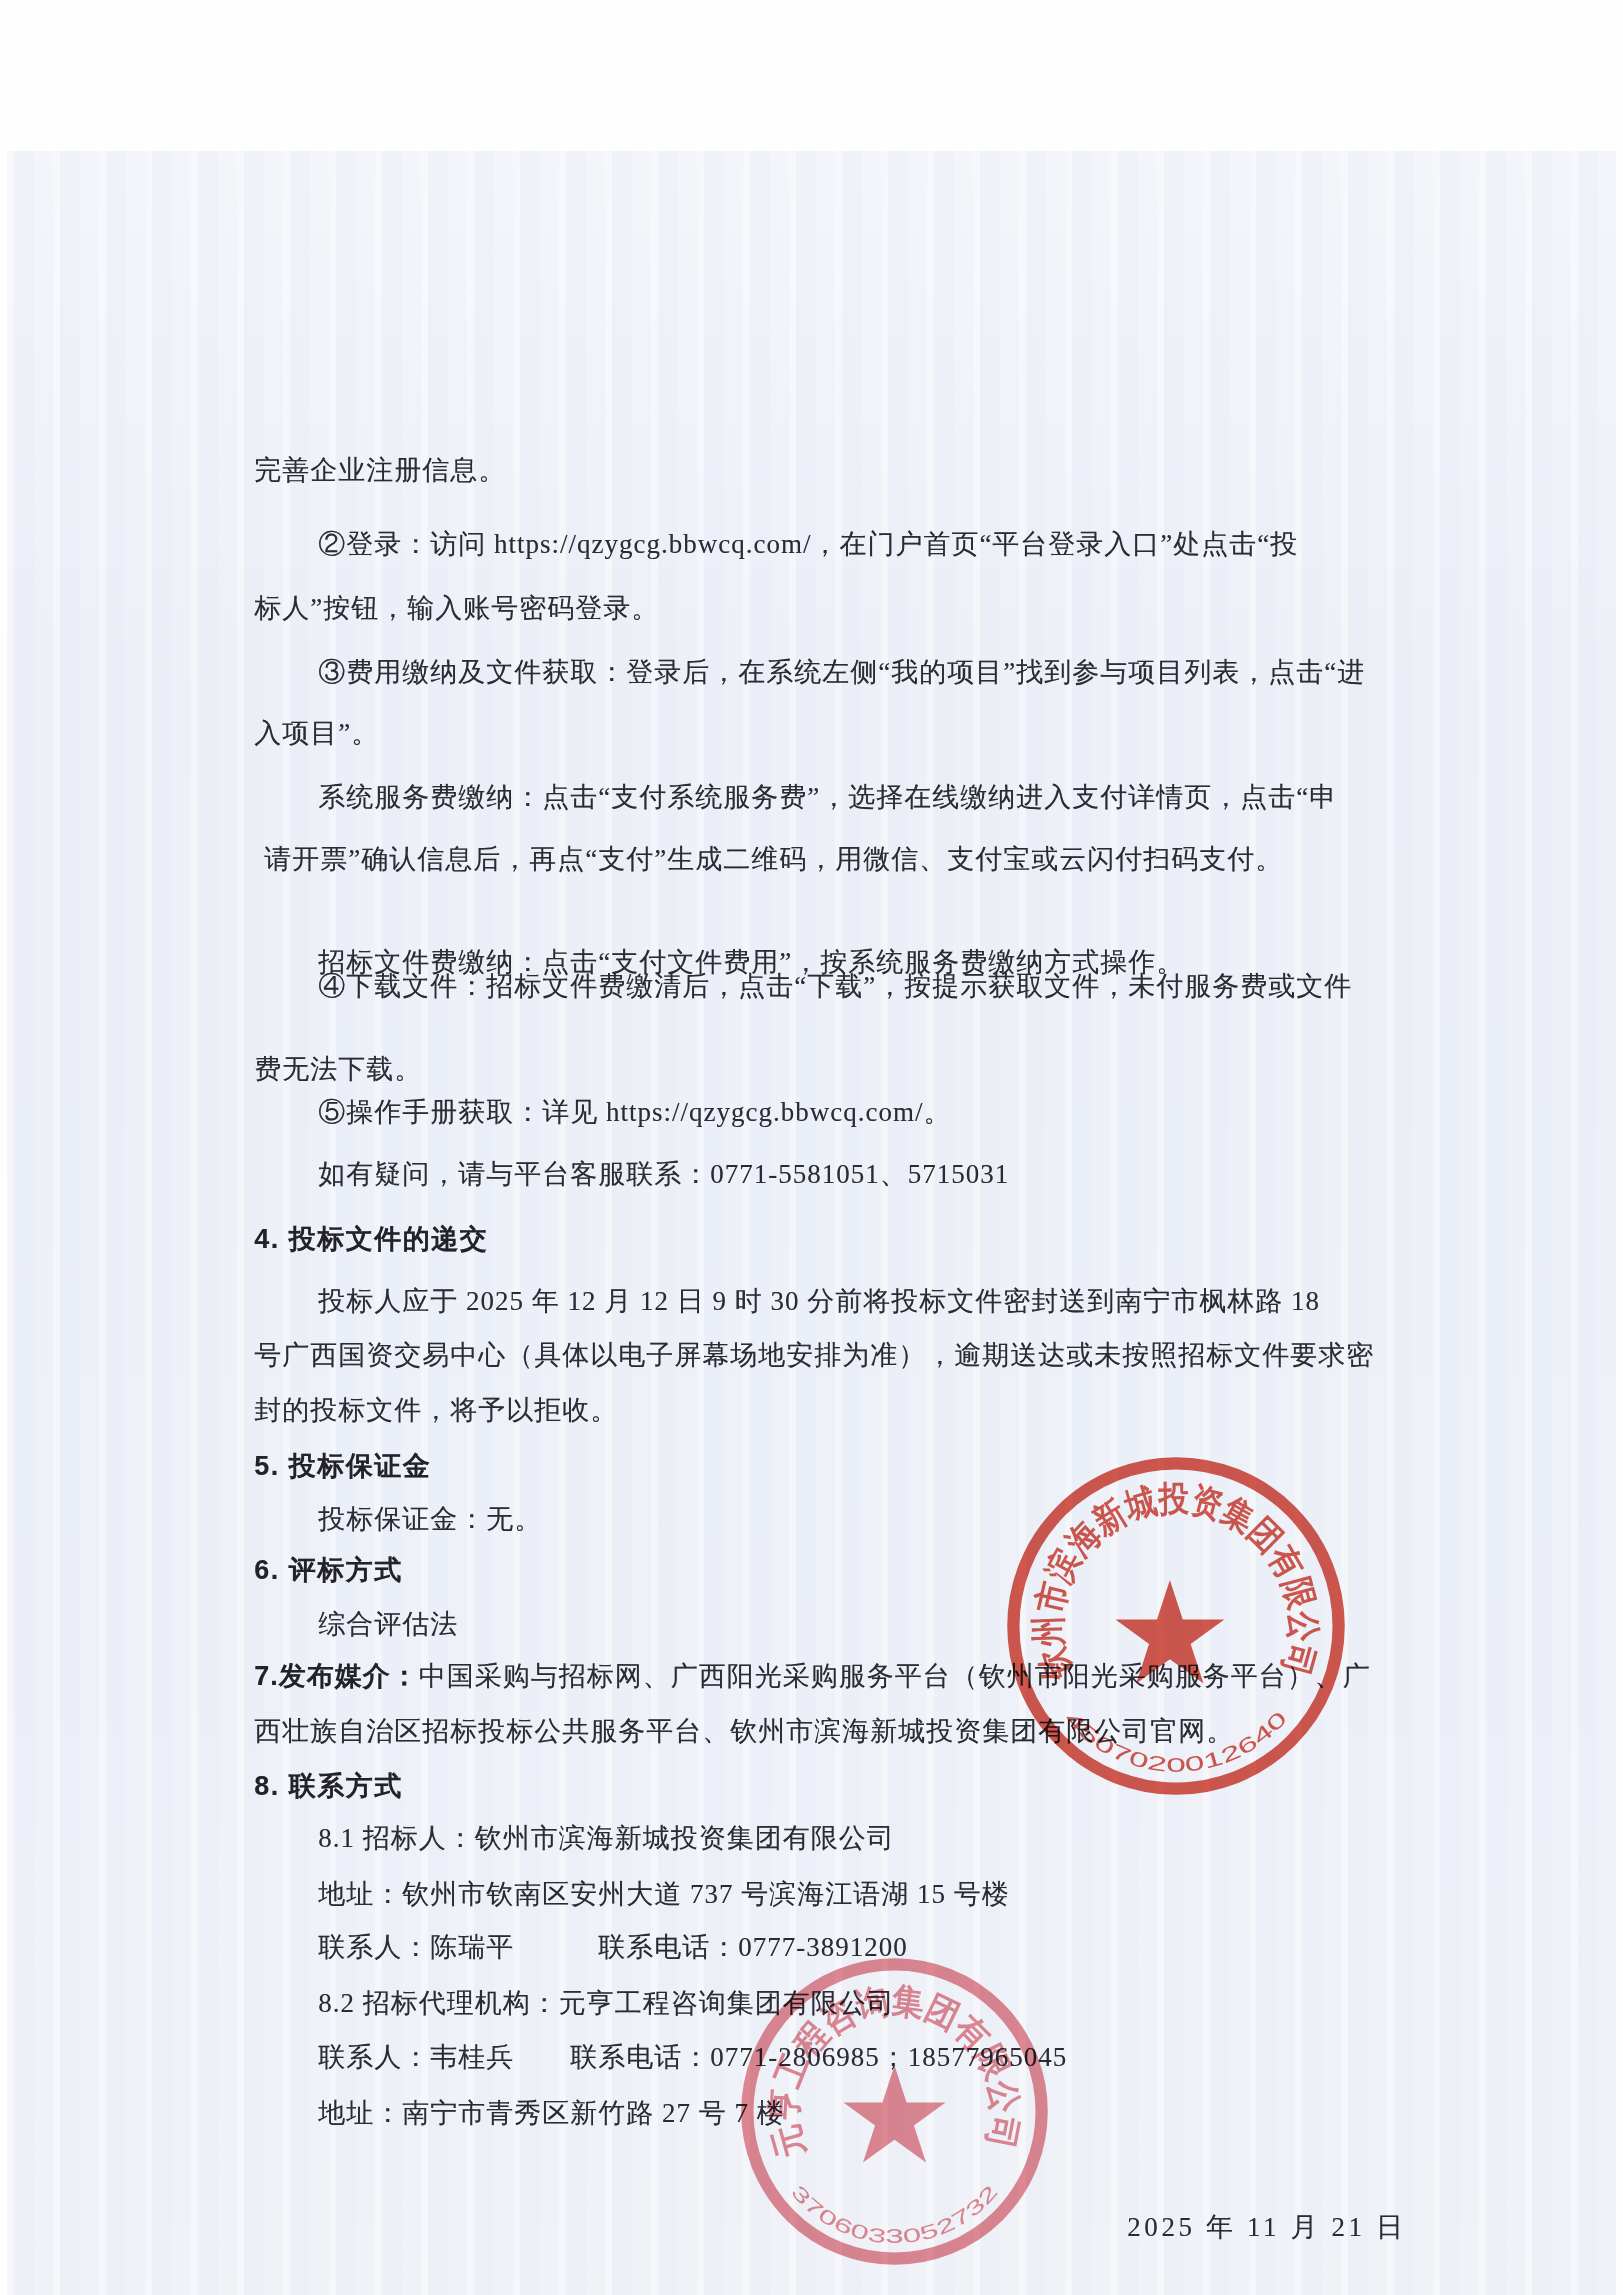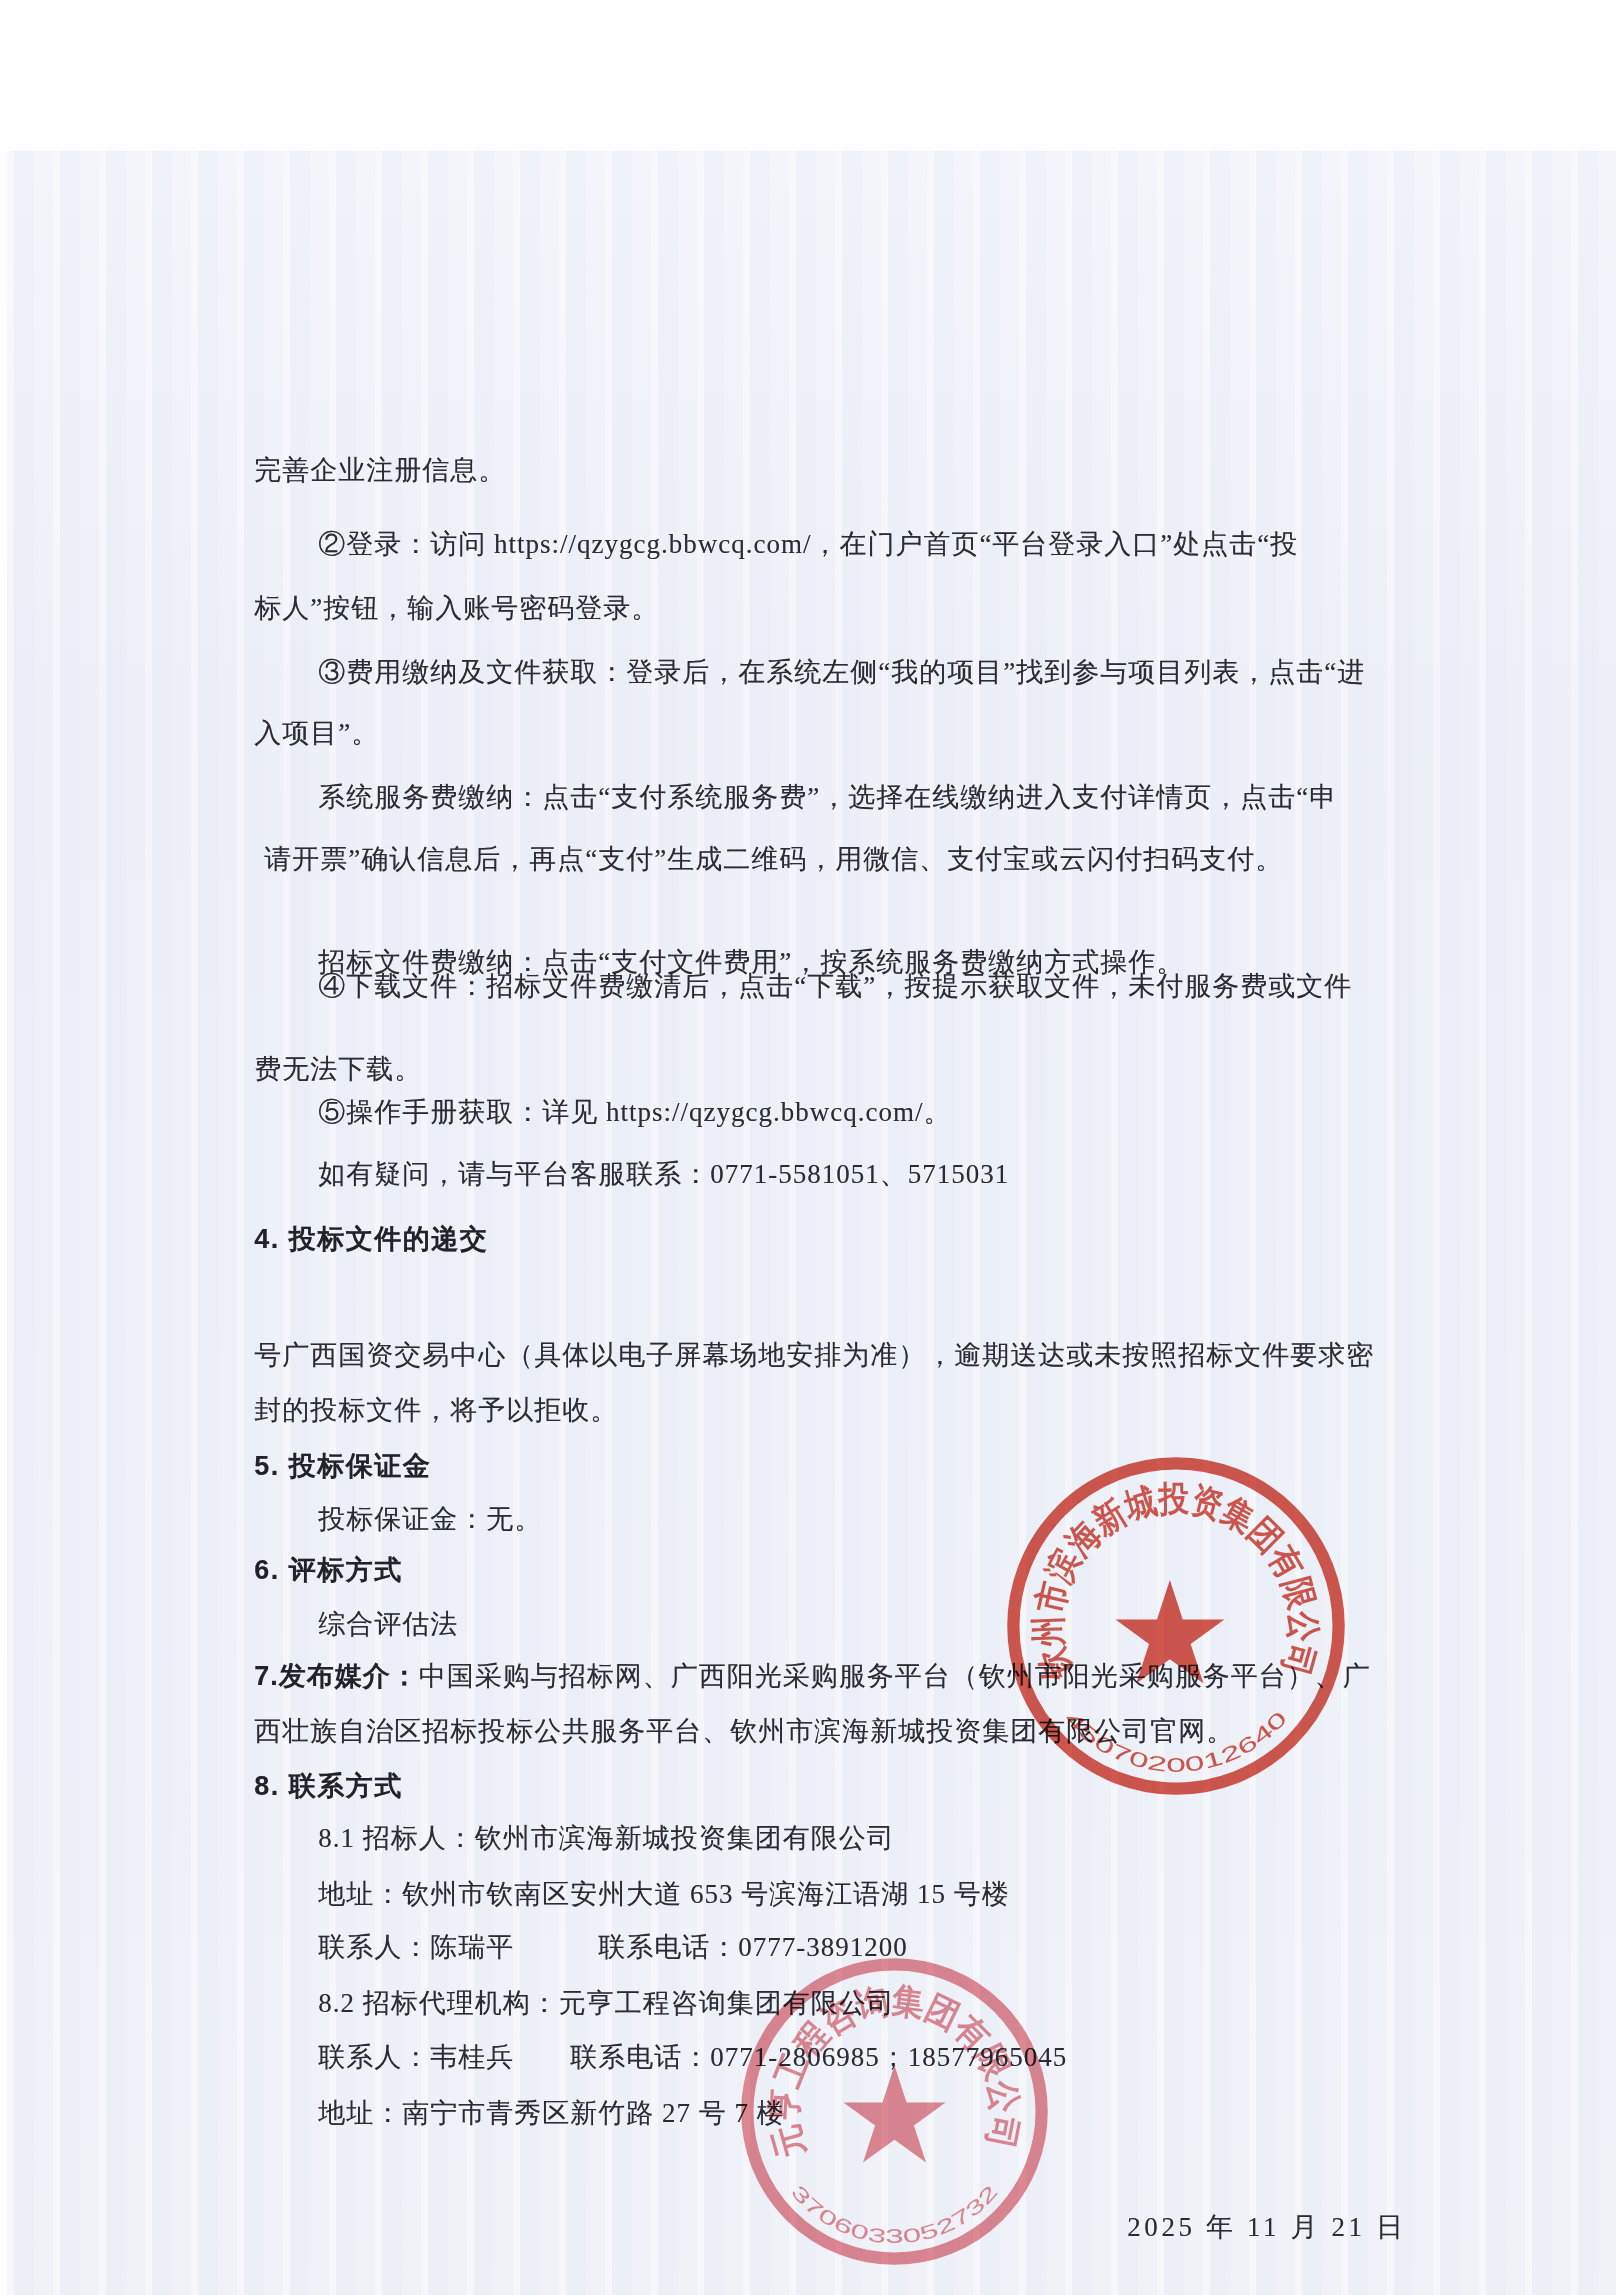--- a/index.html
+++ b/index.html
@@ -44,37 +44,38 @@
   <div class="line" style="left:247px;top:567px;">入项目”。</div>
   <div class="line" style="left:311px;top:631px;">系统服务费缴纳：点击“支付系统服务费”，选择在线缴纳进入支付详情页，点击“申</div>
   <div class="line" style="left:247px;top:693px;margin-left:10px;">请开票”确认信息后，再点“支付”生成二维码，用微信、支付宝或云闪付扫码支付。</div>
   <div class="line" style="left:311px;top:756px;margin-top:40px;">招标文件费缴纳：点击“支付文件费用”，按系统服务费缴纳方式操作。</div>
   <div class="line" style="left:311px;top:820px;">④下载文件：招标文件费缴清后，点击“下载”，按提示获取文件，未付服务费或文件</div>
   <div class="line" style="left:247px;top:882px;margin-top:21px;">费无法下载。</div>
   <div class="line" style="left:311px;top:946px;">⑤操作手册获取：详见 https://qzygcg.bbwcq.com/。</div>
   <div class="line" style="left:311px;top:1008px;">如有疑问，请与平台客服联系：0771-5581051、5715031</div>
 
   <div class="line h" style="left:247px;top:1073px;">4. 投标文件的递交</div>
+  <div class="line" style="left:311px;top:1135px;">投标人应于 2025 年 12 月 12 日 9 时 30 分前将投标文件密封送到南宁市枫林路 18</div>
   <div class="line" style="left:247px;top:1189px;">号广西国资交易中心（具体以电子屏幕场地安排为准），逾期送达或未按照招标文件要求密</div>
   <div class="line" style="left:247px;top:1244px;">封的投标文件，将予以拒收。</div>
 
   <div class="line h" style="left:247px;top:1300px;">5. 投标保证金</div>
   <div class="line" style="left:311px;top:1353px;">投标保证金：无。</div>
 
   <div class="line h" style="left:247px;top:1404px;">6. 评标方式</div>
   <div class="line" style="left:311px;top:1458px;">综合评估法</div>
 
   <div class="line" style="left:247px;top:1510px;">
     <span class="hspan">7.发布媒介：</span><span>中国采购与招标网、广西阳光采购服务平台（钦州市阳光采购服务平台）、广</span>
   </div>
   <div class="line" style="left:247px;top:1565px;">西壮族自治区招标投标公共服务平台、钦州市滨海新城投资集团有限公司官网。</div>
 
   <div class="line h" style="left:247px;top:1620px;">8.  联系方式</div>
   <div class="line" style="left:311px;top:1672px;">8.1 招标人：钦州市滨海新城投资集团有限公司</div>
-  <div class="line" style="left:311px;top:1728px;">地址：钦州市钦南区安州大道 653 号滨海江语湖 15 号楼</div>
+  <div class="line" style="left:311px;top:1728px;">地址：钦州市钦南区安州大道 737 号滨海江语湖 15 号楼</div>
   <div class="line" style="left:311px;top:1781px;">联系人：陈瑞平　　　联系电话：0777-3891200</div>
   <div class="line" style="left:311px;top:1837px;">8.2 招标代理机构：元亨工程咨询集团有限公司</div>
   <div class="line" style="left:311px;top:1891px;">联系人：韦桂兵　　联系电话：0771-2806985；18577965045</div>
   <div class="line" style="left:311px;top:1947px;">地址：南宁市青秀区新竹路 27 号 7 楼</div>
 
   <div class="line date-line" style="left:1120px;top:2061px;">2025 年  11 月  21 日</div>
 </div>
 
 <div class="stamp stamp-1">
   <svg width="358" height="358" viewBox="0 0 700 700">

